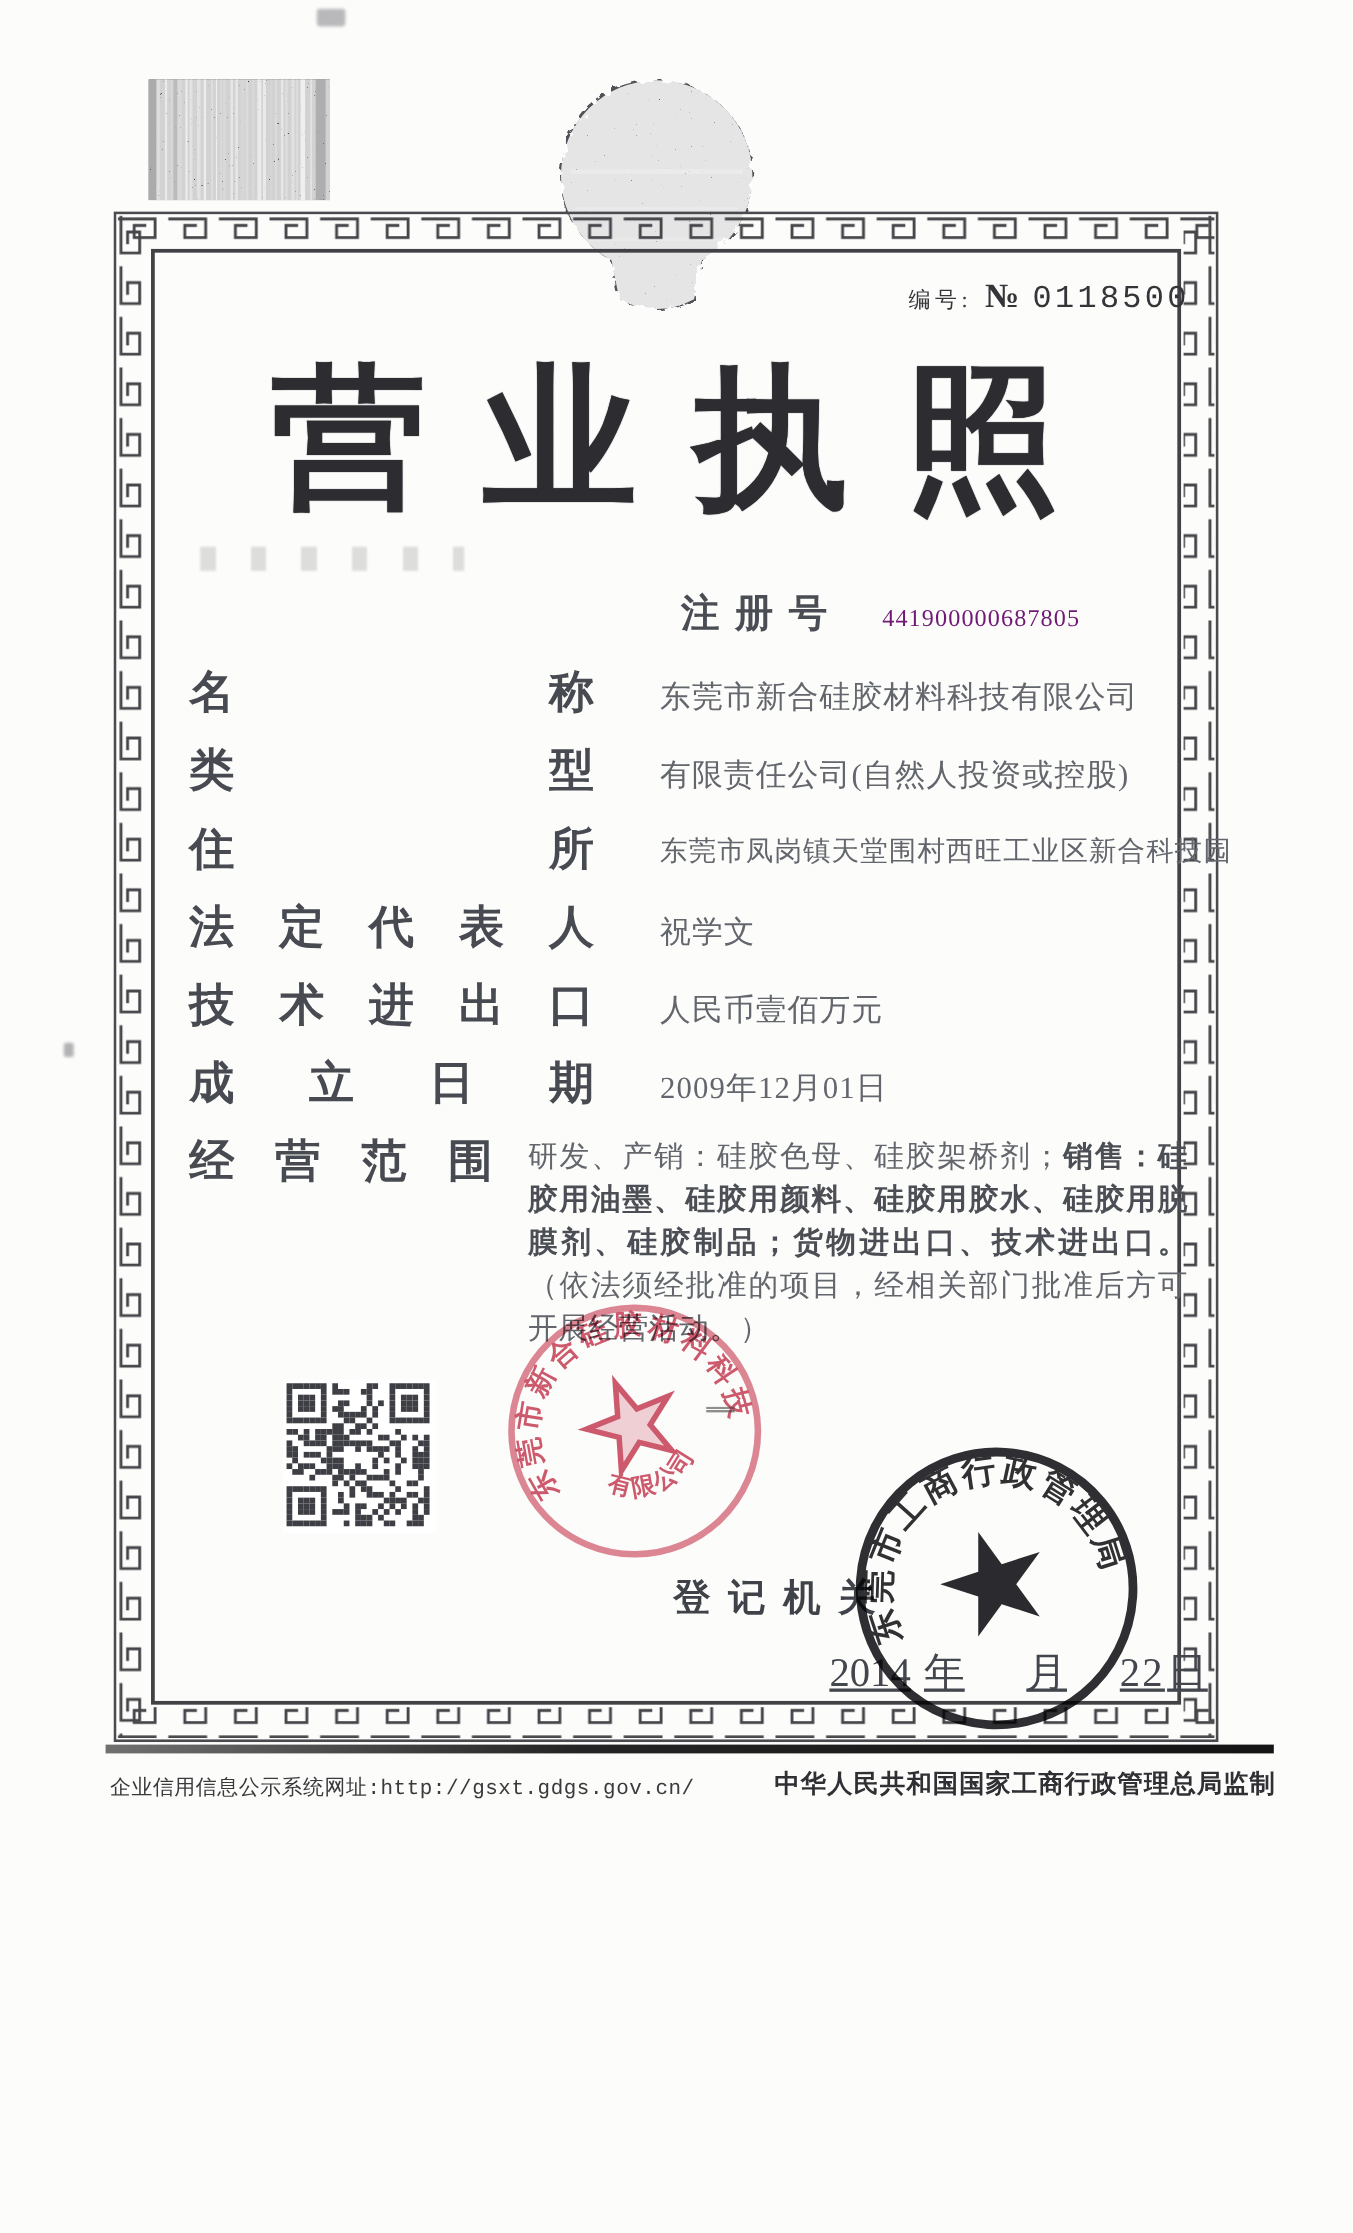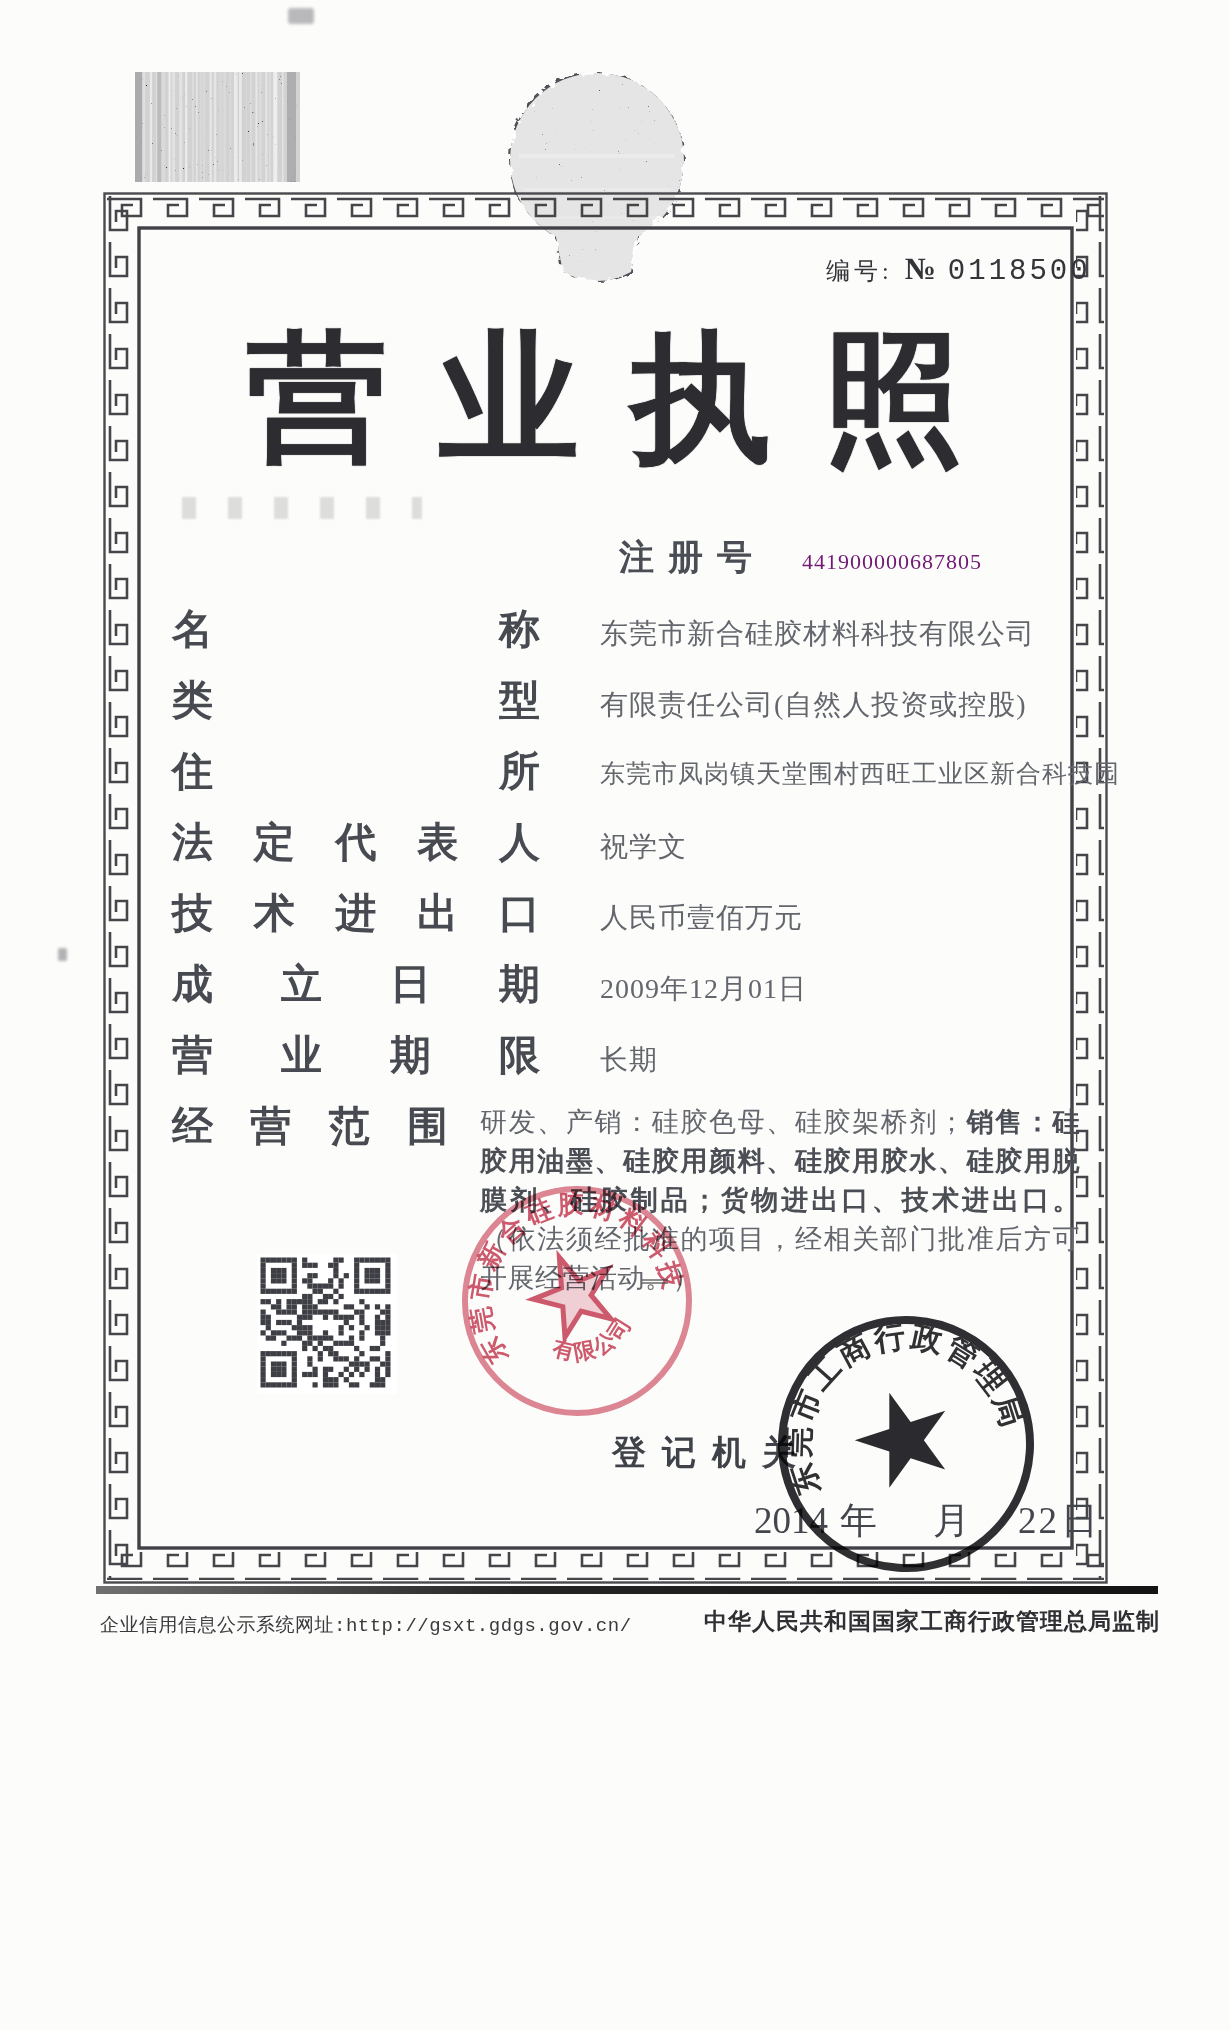--- a/index.html
+++ b/index.html
@@ -7,21 +7,21 @@
     position:relative;width:1230px;height:2030px;margin:0 auto;
     background:#fcfcfb;overflow:hidden;
     font-family:"Liberation Serif","DejaVu Serif",serif;color:#3c3f44;
   }
   
   .barcode{position:absolute;left:135px;top:72px;}
   .emblem{position:absolute;left:501px;top:66px;}
   .frame-svg{position:absolute;left:103px;top:192px;}
   
   .serial{position:absolute;left:826px;top:251px;display:flex;align-items:baseline;gap:12px;color:#343539;}
-  .serial .slab{font-size:24px;letter-spacing:4px;}
+  .serial .slab{font-size:20px;letter-spacing:4px;}
   .serial .sym{font-size:31px;font-weight:700;}
   .serial .num{font-size:29px;letter-spacing:3px;font-family:"Liberation Mono","DejaVu Sans Mono",monospace;}
   
   .title{
     position:absolute;left:110px;top:314px;width:990px;text-align:center;
     font-family:"Liberation Sans","DejaVu Sans",sans-serif;
     font-weight:900;font-size:140px;line-height:1.2;letter-spacing:52px;text-indent:52px;
     color:#2c2c31;text-shadow:0 0 1px #2c2c31;
   }
   
@@ -44,21 +44,21 @@
     left:308px;top:0;width:600px;font-size:27px;line-height:39px;
     white-space:normal;text-align:justify;letter-spacing:0.5px;
   }
   .seg-bold{font-weight:700;color:#4b4e54;}
   
   .qr{position:absolute;left:257px;top:1254px;}
   .red-seal{position:absolute;left:452px;top:1176px;mix-blend-mode:multiply;}
   .black-stamp{position:absolute;left:756px;top:1294px;mix-blend-mode:multiply;}
   
   .registry-label{position:absolute;left:612px;top:1430px;font-size:34px;font-weight:600;letter-spacing:16px;color:#3f4248;}
-  .date-line{position:absolute;left:754px;top:1496px;font-size:37px;color:#43464c;display:flex;align-items:baseline;}
+  .date-line{position:absolute;left:754px;top:1496px;font-size:37px;color:#43464c;display:flex;align-items:baseline;text-decoration:underline;}
   .date-line .du-gap1{margin-left:12px;}
   .date-line .du-gap2{margin-left:56px;}
   .date-line .du-gap3{margin-left:48px;letter-spacing:2px;}
   .date-line .du-gap4{margin-left:2px;}
   
   .heavy-line{position:absolute;left:96px;top:1586px;width:1062px;height:8px;
     background:linear-gradient(to right,#707070,#242424 40%,#141414);}
   .footer-left{position:absolute;left:100px;top:1612px;font-size:19px;color:#3a3a3d;
     font-family:"Liberation Mono","DejaVu Sans Mono",monospace;letter-spacing:0.5px;}
   .footer-right{position:absolute;left:704px;top:1606px;font-size:23px;font-weight:600;color:#2f2f34;letter-spacing:1px;}
@@ -192,24 +192,20 @@
         <div class="flabel">法定代表人</div>
         <div class="fvalue">祝学文</div>
       </div>
       <div class="frow">
         <div class="flabel">技术进出口</div>
         <div class="fvalue">人民币壹佰万元</div>
       </div>
       <div class="frow">
         <div class="flabel">成立日期</div>
         <div class="fvalue">2009年12月01日</div>
-      </div>
-      <div class="frow">
-        <div class="flabel">营业期限</div>
-        <div class="fvalue">长期</div>
       </div>
       <div class="frow scope">
         <div class="flabel">经营范围</div>
         <div class="fvalue"><span>研发、产销：硅胶色母、硅胶架桥剂；</span><span class="seg-bold">销售：硅胶用油墨、硅胶用颜料、硅胶用胶水、硅胶用脱膜剂、硅胶制品；货物进出口、技术进出口。</span><span>（依法须经批准的项目，经相关部门批准后方可开展经营活动。）</span></div>
       </div>
     </div>
 
   <svg class="qr" width="140" height="140" viewBox="0 0 140 140">
     <rect width="140" height="140" fill="#ffffff"></rect>
     <g id="qr-g" fill="#3e3f45">

